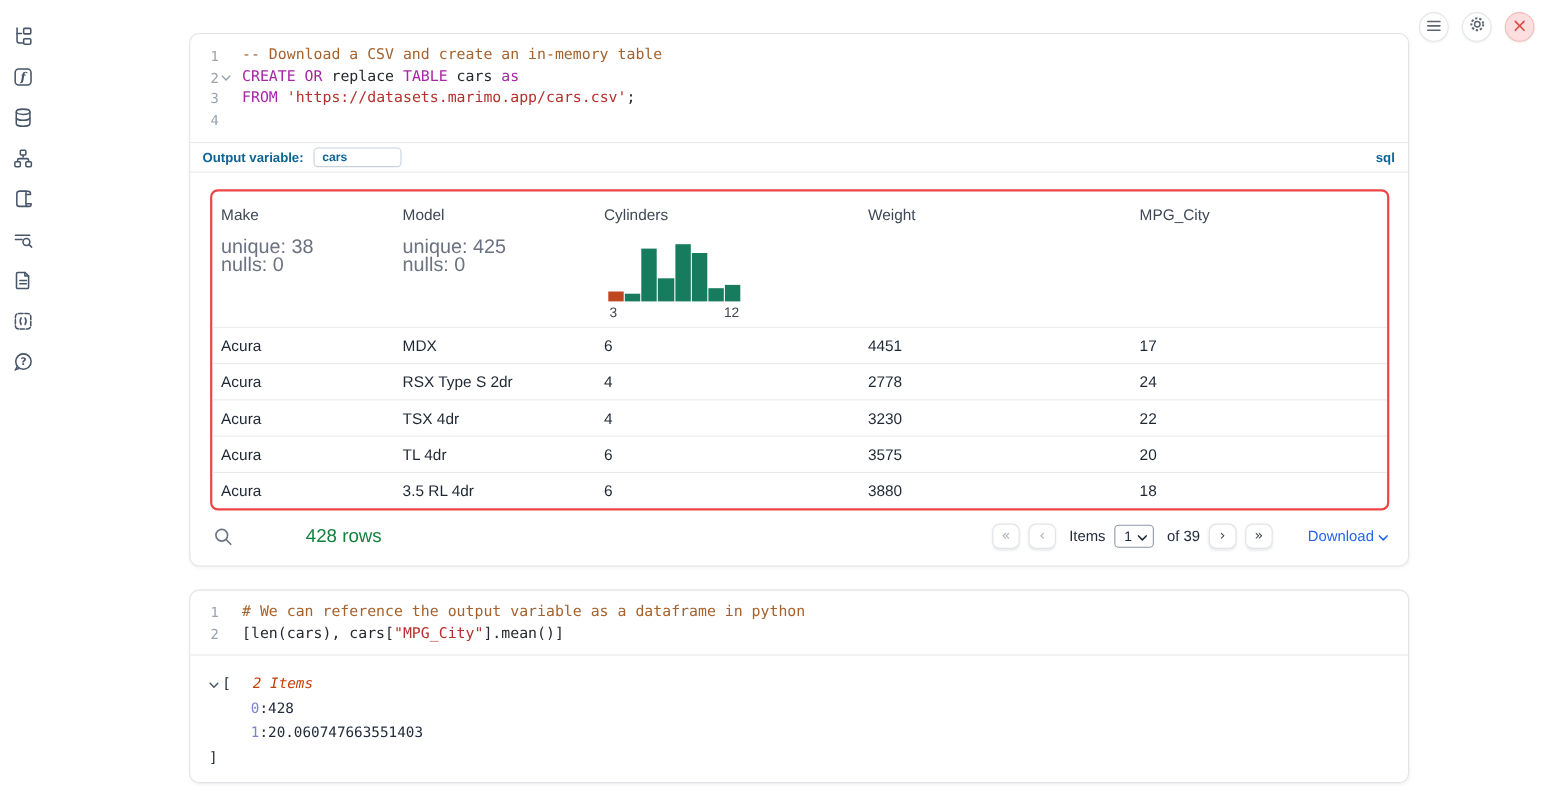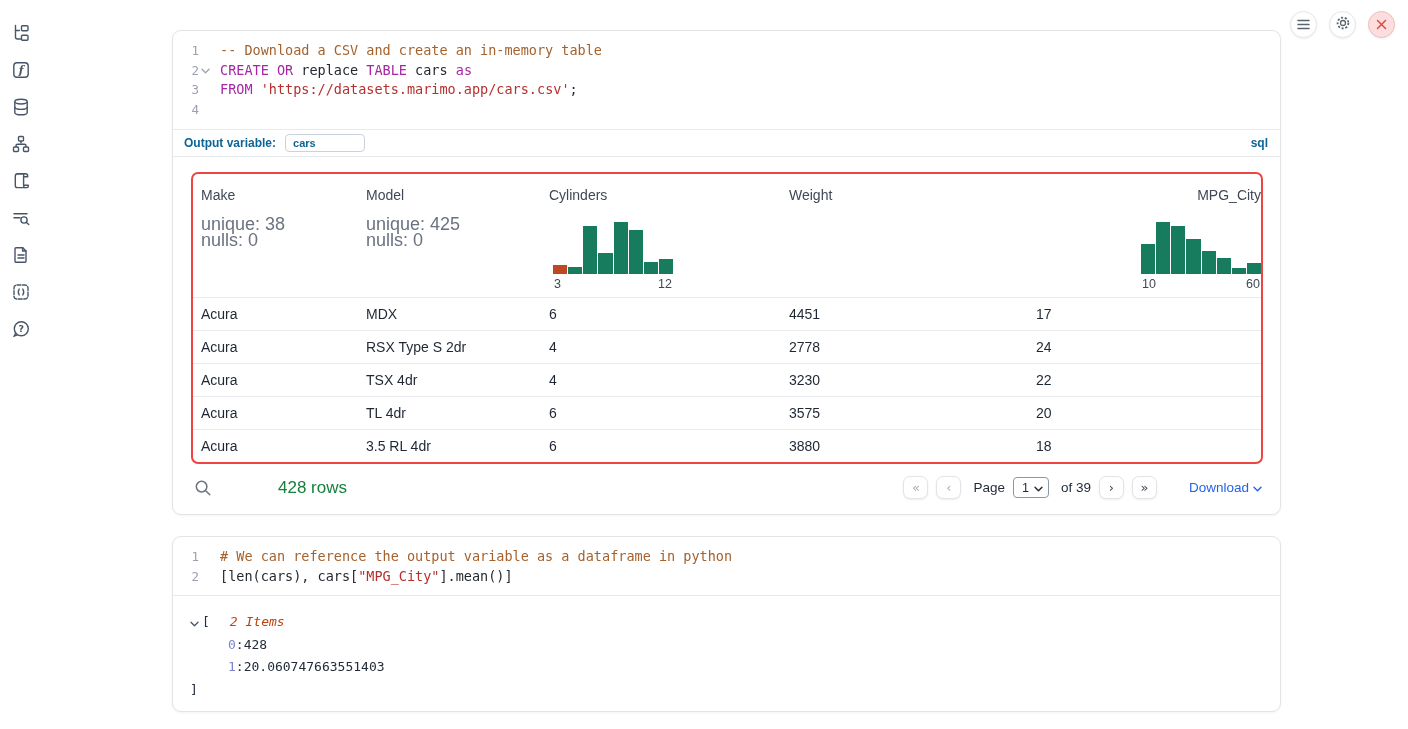--- a/index.html
+++ b/index.html
@@ -69,21 +69,21 @@
   .hist { margin-top: auto; margin-left: 4px; width: 120px; }
   .hist-bars { display: flex; align-items: flex-end; gap: 1px; height: 52px; }
   .hist-bar { flex: 1; }
   .hist-axis { display: flex; justify-content: space-between; font-size: 12.5px; color: #3f4856; padding: 3px 1px 0 1px; }
   .tr { display: flex; height: 33px; border-top: 1px solid #e8eaed; align-items: center; font-size: 14px; color: #1f2733; }
   .td { padding: 0 0 0 8px; overflow: hidden; white-space: nowrap; }
   .col-w0 { width: 165px; flex: none; }
   .col-w1 { width: 183px; flex: none; }
   .col-w2 { width: 240px; flex: none; }
   .col-w3 { width: 247px; flex: none; }
-  .col-w4 { flex: 1; align-items: flex-end; }
+  .col-w4 { flex: 1; }
 
   .table-footer { display: flex; align-items: center; height: 56px; padding: 0 1px 8px 3px; }
   .search-icon { width: 18px; height: 18px; color: #6b7280; cursor: pointer; margin-right: 18px; }
   .row-count { font-size: 17px; color: #15803d; margin-left: 48px; }
   .pager { margin-left: auto; display: flex; align-items: center; gap: 8px; }
   .pg-btn {
     width: 25px; height: 23px; border: 1px solid #e2e4e8; border-radius: 7px; background: #fff;
     box-shadow: 0 1px 2px rgba(15,23,42,.08); display: flex; align-items: center; justify-content: center;
     font-size: 13px; cursor: pointer; font-family: "DejaVu Sans", sans-serif;
   }
@@ -256,36 +256,20 @@
                 <span>3</span>
                 <span>12</span>
               </div>
             </div>
           </div>
           <div class="th col-w3">
             <div class="th-name">Weight</div>
           </div>
           <div class="th col-w4">
             <div class="th-name">MPG_City</div>
-            <div class="hist">
-              <div class="hist-bars">
-                <div class="hist-bar" style="height: 30px; background: rgb(23, 123, 94);"></div>
-                <div class="hist-bar" style="height: 52px; background: rgb(23, 123, 94);"></div>
-                <div class="hist-bar" style="height: 48px; background: rgb(23, 123, 94);"></div>
-                <div class="hist-bar" style="height: 35px; background: rgb(23, 123, 94);"></div>
-                <div class="hist-bar" style="height: 23px; background: rgb(23, 123, 94);"></div>
-                <div class="hist-bar" style="height: 16px; background: rgb(23, 123, 94);"></div>
-                <div class="hist-bar" style="height: 6px; background: rgb(23, 123, 94);"></div>
-                <div class="hist-bar" style="height: 11px; background: rgb(23, 123, 94);"></div>
-              </div>
-              <div class="hist-axis">
-                <span>10</span>
-                <span>60</span>
-              </div>
-            </div>
           </div>
         </div>
       <div id="table-body">
           <div class="tr">
             <div class="td col-w0">Acura</div>
             <div class="td col-w1">MDX</div>
             <div class="td col-w2">6</div>
             <div class="td col-w3">4451</div>
             <div class="td col-w4">17</div>
           </div>
@@ -329,21 +313,21 @@
       </span>
       <span class="row-count">428 rows</span>
 
       <div class="pager">
         <div class="pg-btn dim">
             <span>«</span>
           </div>
         <div class="pg-btn dim">
             <span>‹</span>
           </div>
-        <span class="pg-label">Page</span>
+        <span class="pg-label">Items</span>
         <div class="page-select">
           <span>1</span>
           <span class="chev-svg">
             <svg width="9" height="6" viewBox="0 0 9 6" fill="none" stroke="#1f2937" stroke-width="1.4" stroke-linecap="round" stroke-linejoin="round">
                 <polyline points="1,1.2 4.5,4.8 8,1.2"></polyline>
               </svg>
           </span>
         </div>
         <span class="pg-label">of 39</span>
         <div class="pg-btn on">

